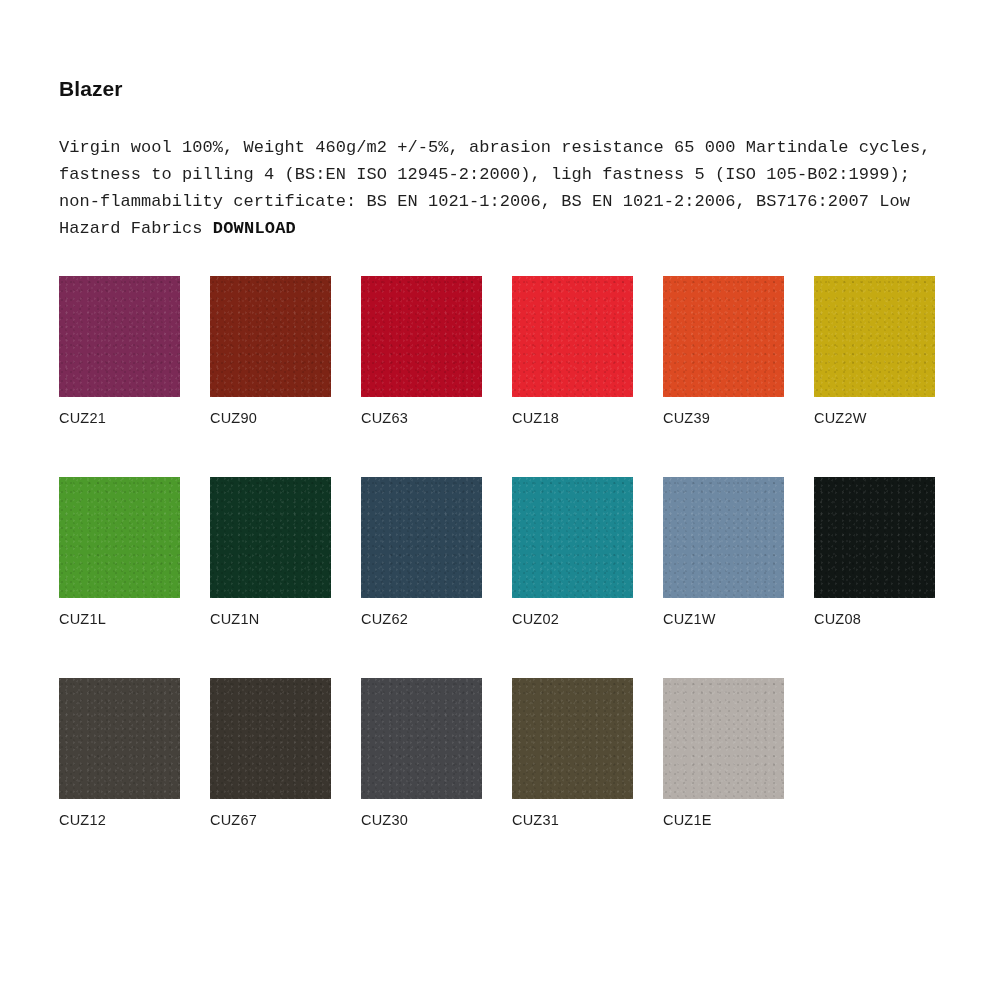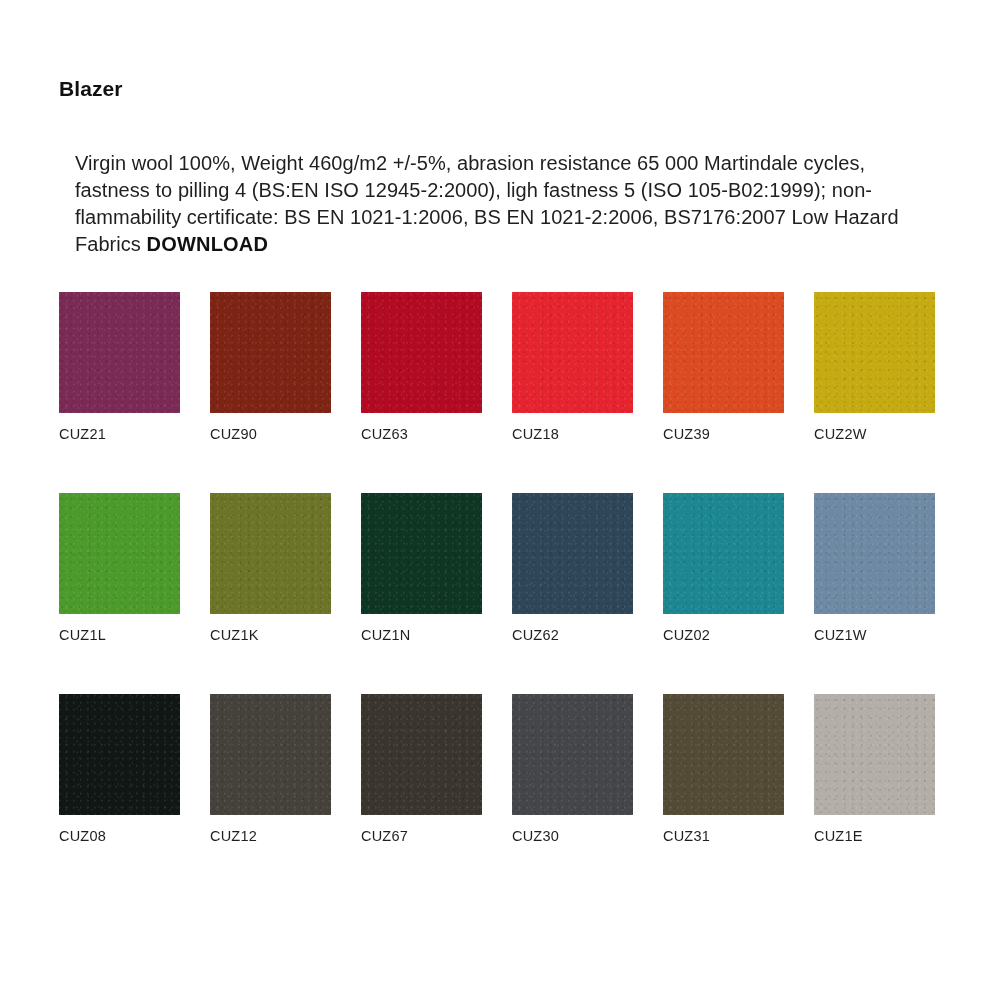--- a/index.html
+++ b/index.html
@@ -25,27 +25,28 @@
   .title {
     font-size: 21px;
     font-weight: bold;
     letter-spacing: 0.1px;
     color: #111111;
     margin: 0;
     padding-top: 76px;
     line-height: 1.2;
   }
   .description {
-    margin: 16px;
+    margin: 0;
     padding-top: 33px;
-    font-size: 20px;
+    font-size: 17px;
     line-height: 27px;
     color: #1f1f1f;
     max-width: 890px;
     letter-spacing: 0.05px;
+    font-family: Liberation Mono, monospace;
   }
   .download-link {
     font-weight: bold;
     color: #111111;
     text-decoration: none;
     letter-spacing: 0.2px;
   }
 
   .swatch-grid {
     margin-top: 34px;
@@ -118,24 +119,20 @@
       </div>
       <div class="swatch-cell">
         <div class="swatch-chip" style="background-color: rgb(197, 170, 18);"></div>
         <div class="swatch-label">CUZ2W</div>
       </div>
       <div class="swatch-cell">
         <div class="swatch-chip" style="background-color: rgb(76, 154, 43);"></div>
         <div class="swatch-label">CUZ1L</div>
       </div>
       <div class="swatch-cell">
-        <div class="swatch-chip" style="background-color: rgb(108, 116, 39);"></div>
-        <div class="swatch-label">CUZ1K</div>
-      </div>
-      <div class="swatch-cell">
         <div class="swatch-chip" style="background-color: rgb(15, 53, 35);"></div>
         <div class="swatch-label">CUZ1N</div>
       </div>
       <div class="swatch-cell">
         <div class="swatch-chip" style="background-color: rgb(46, 70, 87);"></div>
         <div class="swatch-label">CUZ62</div>
       </div>
       <div class="swatch-cell">
         <div class="swatch-chip" style="background-color: rgb(28, 135, 145);"></div>
         <div class="swatch-label">CUZ02</div>

